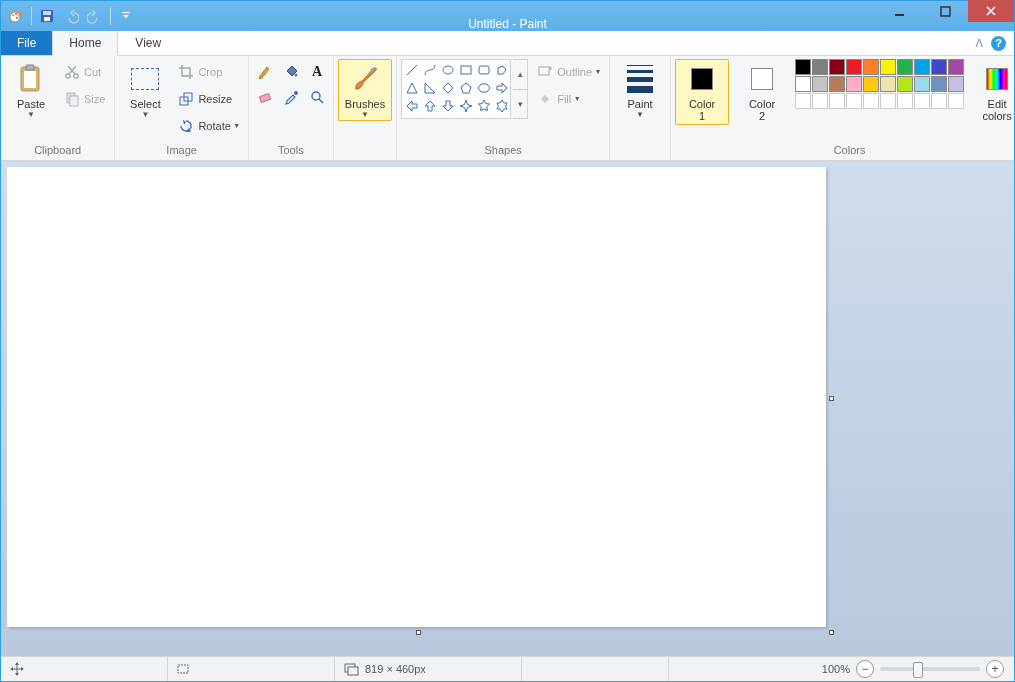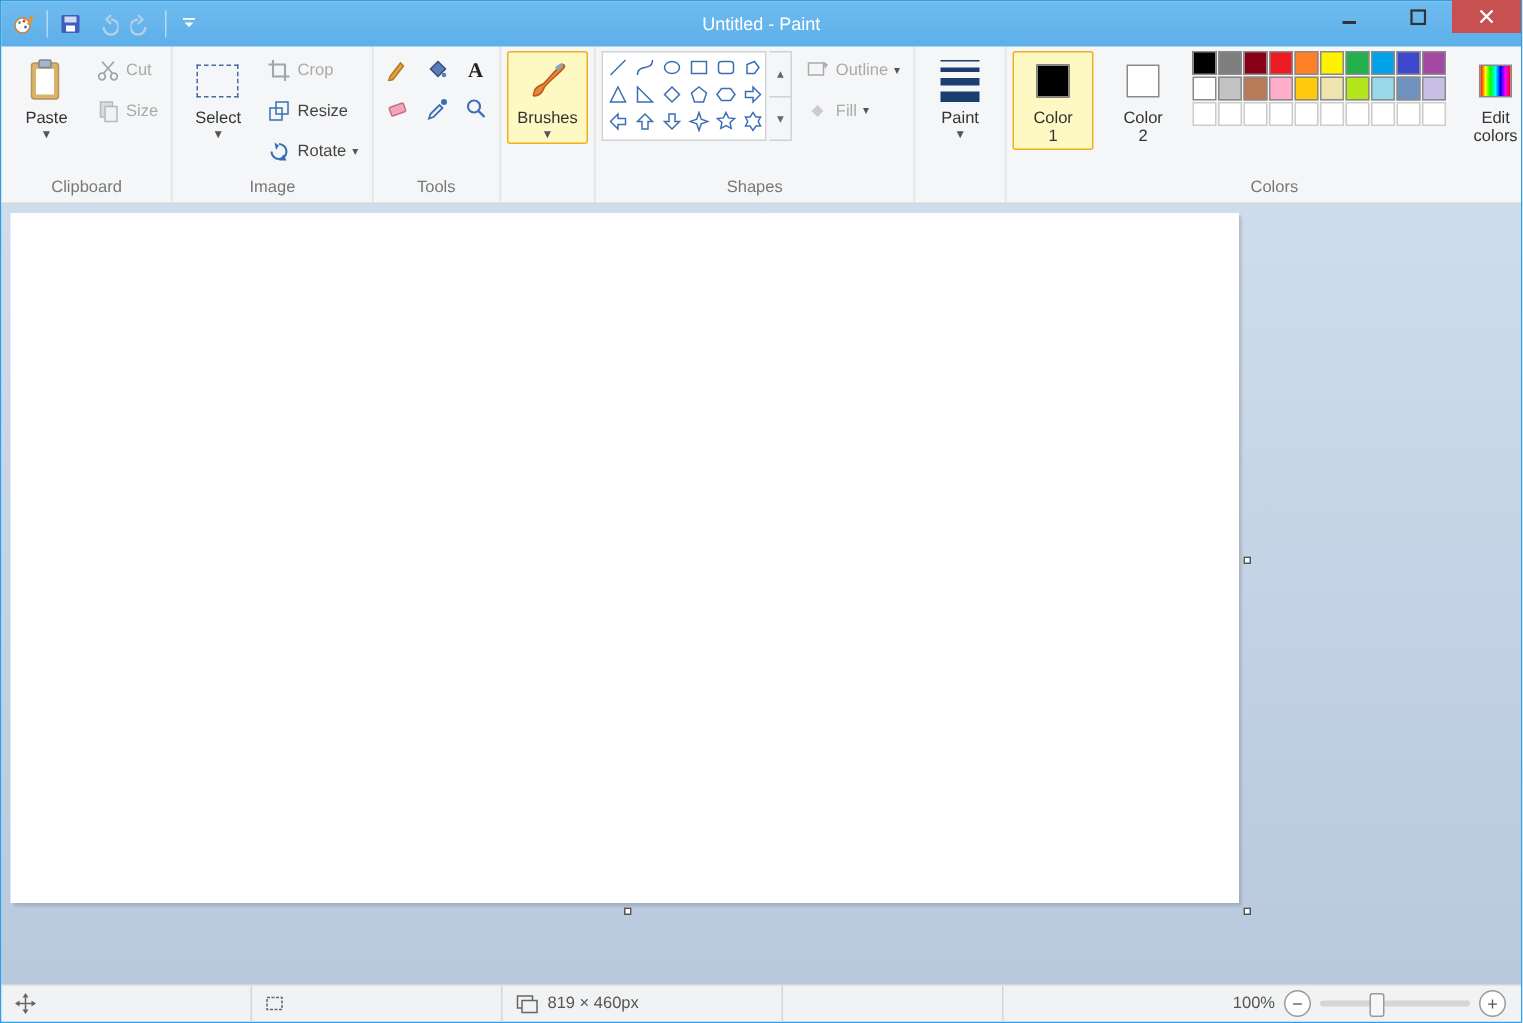--- a/index.html
+++ b/index.html
@@ -1,18 +1,18 @@
 <!DOCTYPE html>
 <html><head>
 <meta charset="utf-8">
 <style>
   html,body{margin:0;padding:0;font-family:"Segoe UI",Tahoma,sans-serif;font-size:12px;color:#333;background:#fff;height:682px;width:1015px;overflow:hidden;user-select:none}
   .window{position:relative;width:1013px;height:680px;border:1px solid #2e9fe3;background:#fff;display:flex;flex-direction:column}
   
-  .titlebar{height:30px;background:linear-gradient(#6fbbef,#5dafe9);display:flex;align-items:center;position:relative}
+  .titlebar{height:30px;background:linear-gradient(#6fbbef,#5dafe9);display:flex;align-items:flex-end;position:relative}
   .qat{display:flex;align-items:center;height:100%;padding:0 4px;gap:2px}
   .qat-item{width:22px;height:22px;display:flex;align-items:center;justify-content:center;border-radius:2px}
   .sep-v{width:1px;height:18px;background:rgba(255,255,255,0.5);margin:0 2px}
   .title{position:absolute;left:0;right:0;text-align:center;color:#fff;font-size:12px;pointer-events:none}
   .win-controls{margin-left:auto;display:flex;height:100%}
   .win-btn{width:46px;height:22px;margin-top:-1px;display:flex;align-items:center;justify-content:center;color:#fff}
   .win-btn.close{background:#c75050}
   
   .tabrow{height:24px;background:#fff;border-bottom:1px solid #d6d6d6;display:flex;align-items:stretch;position:relative}
   .tab{padding:0 16px;display:flex;align-items:center;border-right:1px solid transparent;border-left:1px solid transparent;font-size:12px;color:#444}
@@ -123,20 +123,29 @@
           </svg>
         </div>
       <div class="win-btn close">
           <svg width="12" height="12">
             <path d="M2 2l8 8M10 2l-8 8" stroke="#fff" stroke-width="1.6"></path>
           </svg>
         </div>
     </div>
   </div>
 
+  <div class="tabrow">
+    <div class="tab file">File</div>
+    <div class="tab active">Home</div>
+    <div class="tab">View</div>
+    <div class="tabrow-right">
+      <span style="color:#6a8bbd;font-size:11px">ᐱ</span>
+      <div class="help-circle">?</div>
+    </div>
+  </div>
 
   <div class="ribbon">
 
     <div class="group">
       <div class="group-body">
         <div class="bigbtn">
           <div class="icon-slot">
             <svg width="30" height="32">
                 <rect x="5" y="4" width="18" height="24" rx="2" fill="#d9b36b" stroke="#b8935a"></rect>
                 <rect x="8" y="8" width="12" height="17" fill="#fff"></rect>

